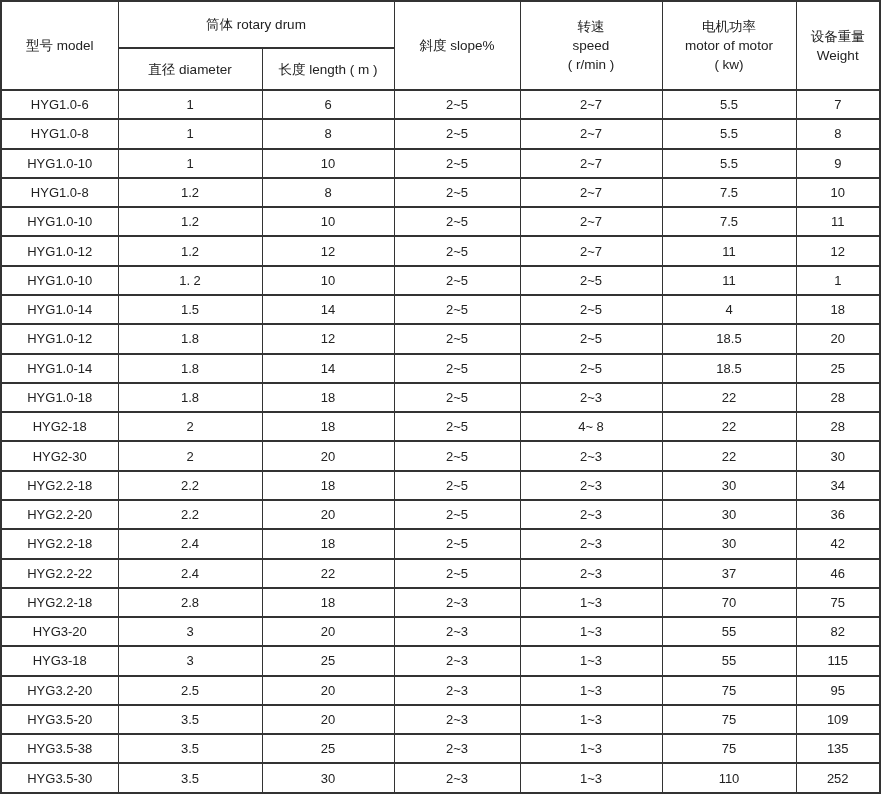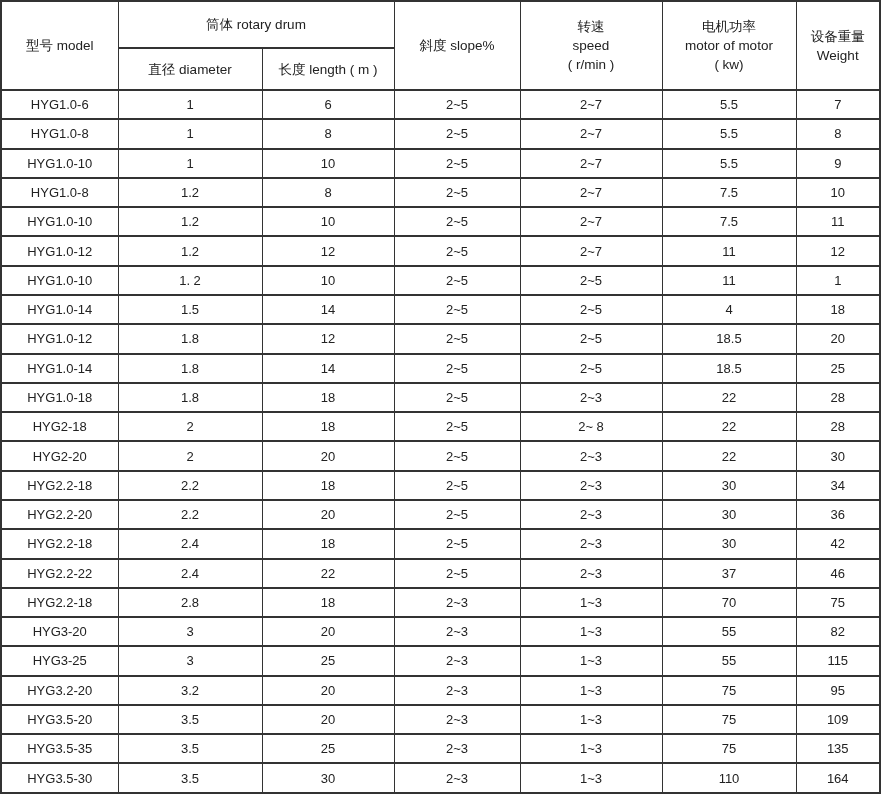--- a/index.html
+++ b/index.html
@@ -185,26 +185,26 @@
           <td>2~5</td>
           <td>2~3</td>
           <td>22</td>
           <td>28</td>
         </tr>
         <tr>
           <td>HYG2-18</td>
           <td>2</td>
           <td>18</td>
           <td>2~5</td>
-          <td>2~ 8</td>
+          <td>4~ 8</td>
           <td>22</td>
           <td>28</td>
         </tr>
         <tr>
-          <td>HYG2-20</td>
+          <td>HYG2-30</td>
           <td>2</td>
           <td>20</td>
           <td>2~5</td>
           <td>2~3</td>
           <td>22</td>
           <td>30</td>
         </tr>
         <tr>
           <td>HYG2.2-18</td>
           <td>2.2</td>
@@ -253,59 +253,59 @@
         <tr>
           <td>HYG3-20</td>
           <td>3</td>
           <td>20</td>
           <td>2~3</td>
           <td>1~3</td>
           <td>55</td>
           <td>82</td>
         </tr>
         <tr>
-          <td>HYG3-25</td>
+          <td>HYG3-18</td>
           <td>3</td>
           <td>25</td>
           <td>2~3</td>
           <td>1~3</td>
           <td>55</td>
           <td>115</td>
         </tr>
         <tr>
           <td>HYG3.2-20</td>
-          <td>3.2</td>
+          <td>2.5</td>
           <td>20</td>
           <td>2~3</td>
           <td>1~3</td>
           <td>75</td>
           <td>95</td>
         </tr>
         <tr>
           <td>HYG3.5-20</td>
           <td>3.5</td>
           <td>20</td>
           <td>2~3</td>
           <td>1~3</td>
           <td>75</td>
           <td>109</td>
         </tr>
         <tr>
-          <td>HYG3.5-35</td>
+          <td>HYG3.5-38</td>
           <td>3.5</td>
           <td>25</td>
           <td>2~3</td>
           <td>1~3</td>
           <td>75</td>
           <td>135</td>
         </tr>
         <tr>
           <td>HYG3.5-30</td>
           <td>3.5</td>
           <td>30</td>
           <td>2~3</td>
           <td>1~3</td>
           <td>110</td>
-          <td>164</td>
+          <td>252</td>
         </tr>
       </tbody>
   </table>
 </div>
 
 </body></html>

